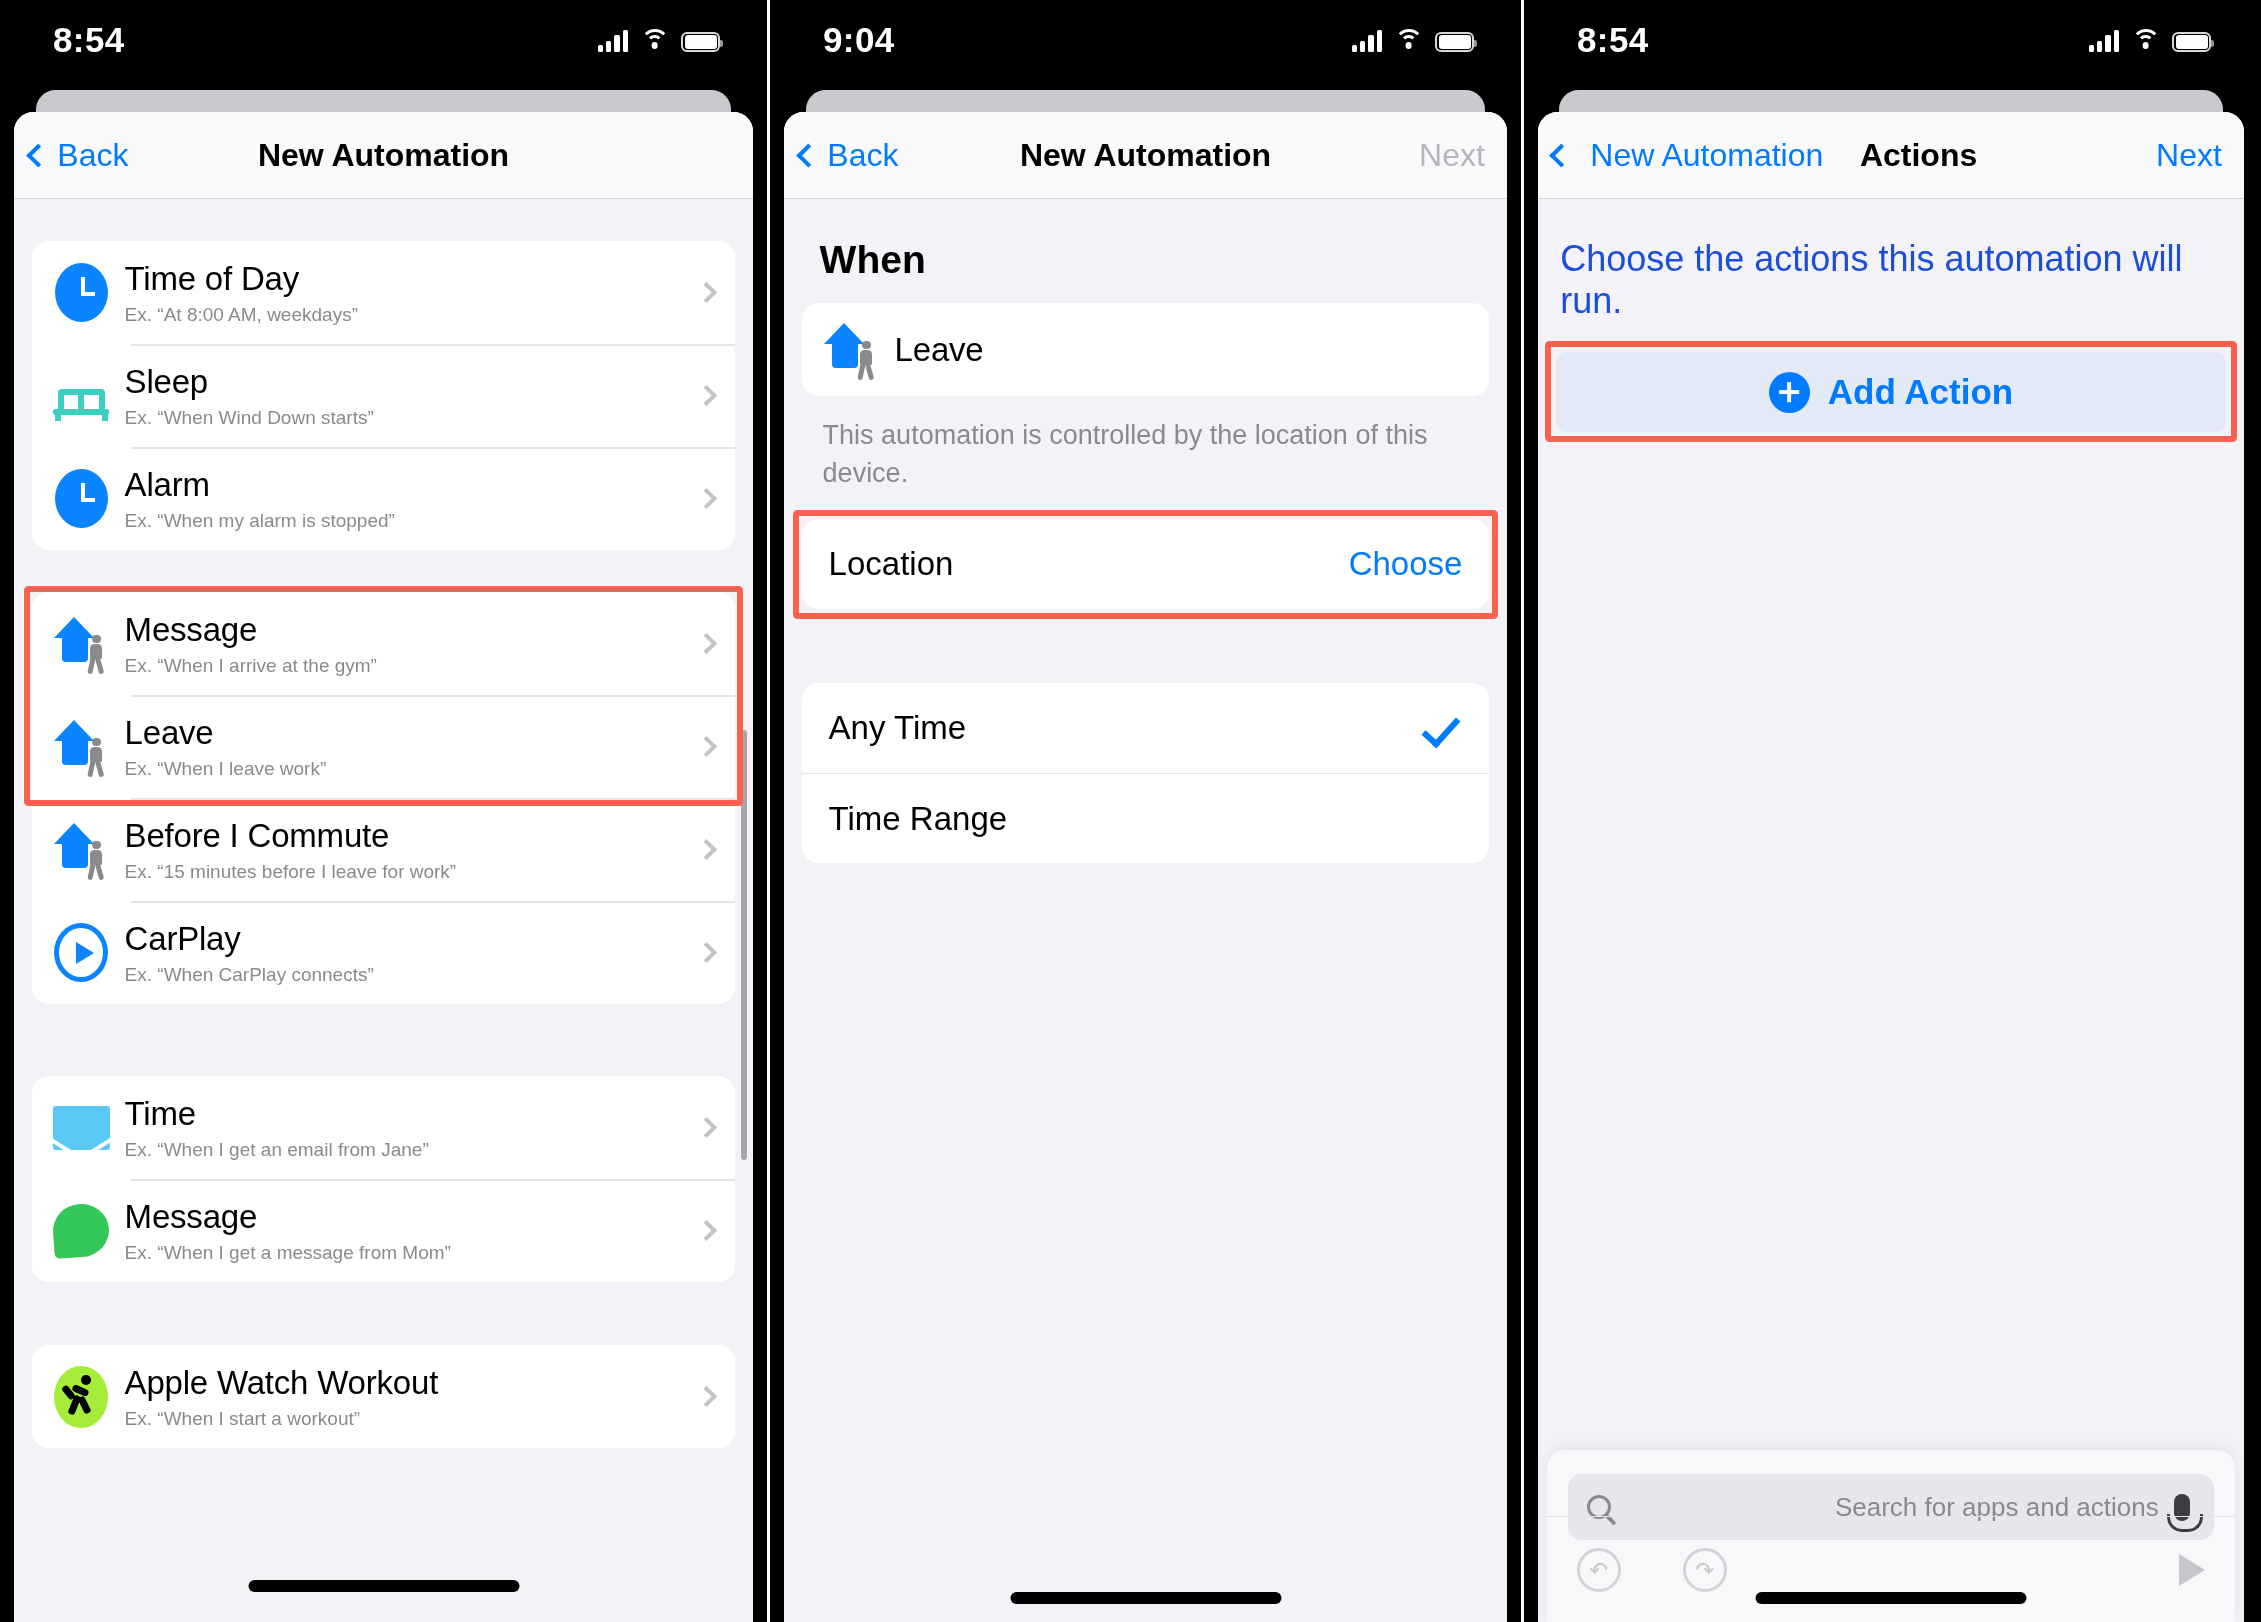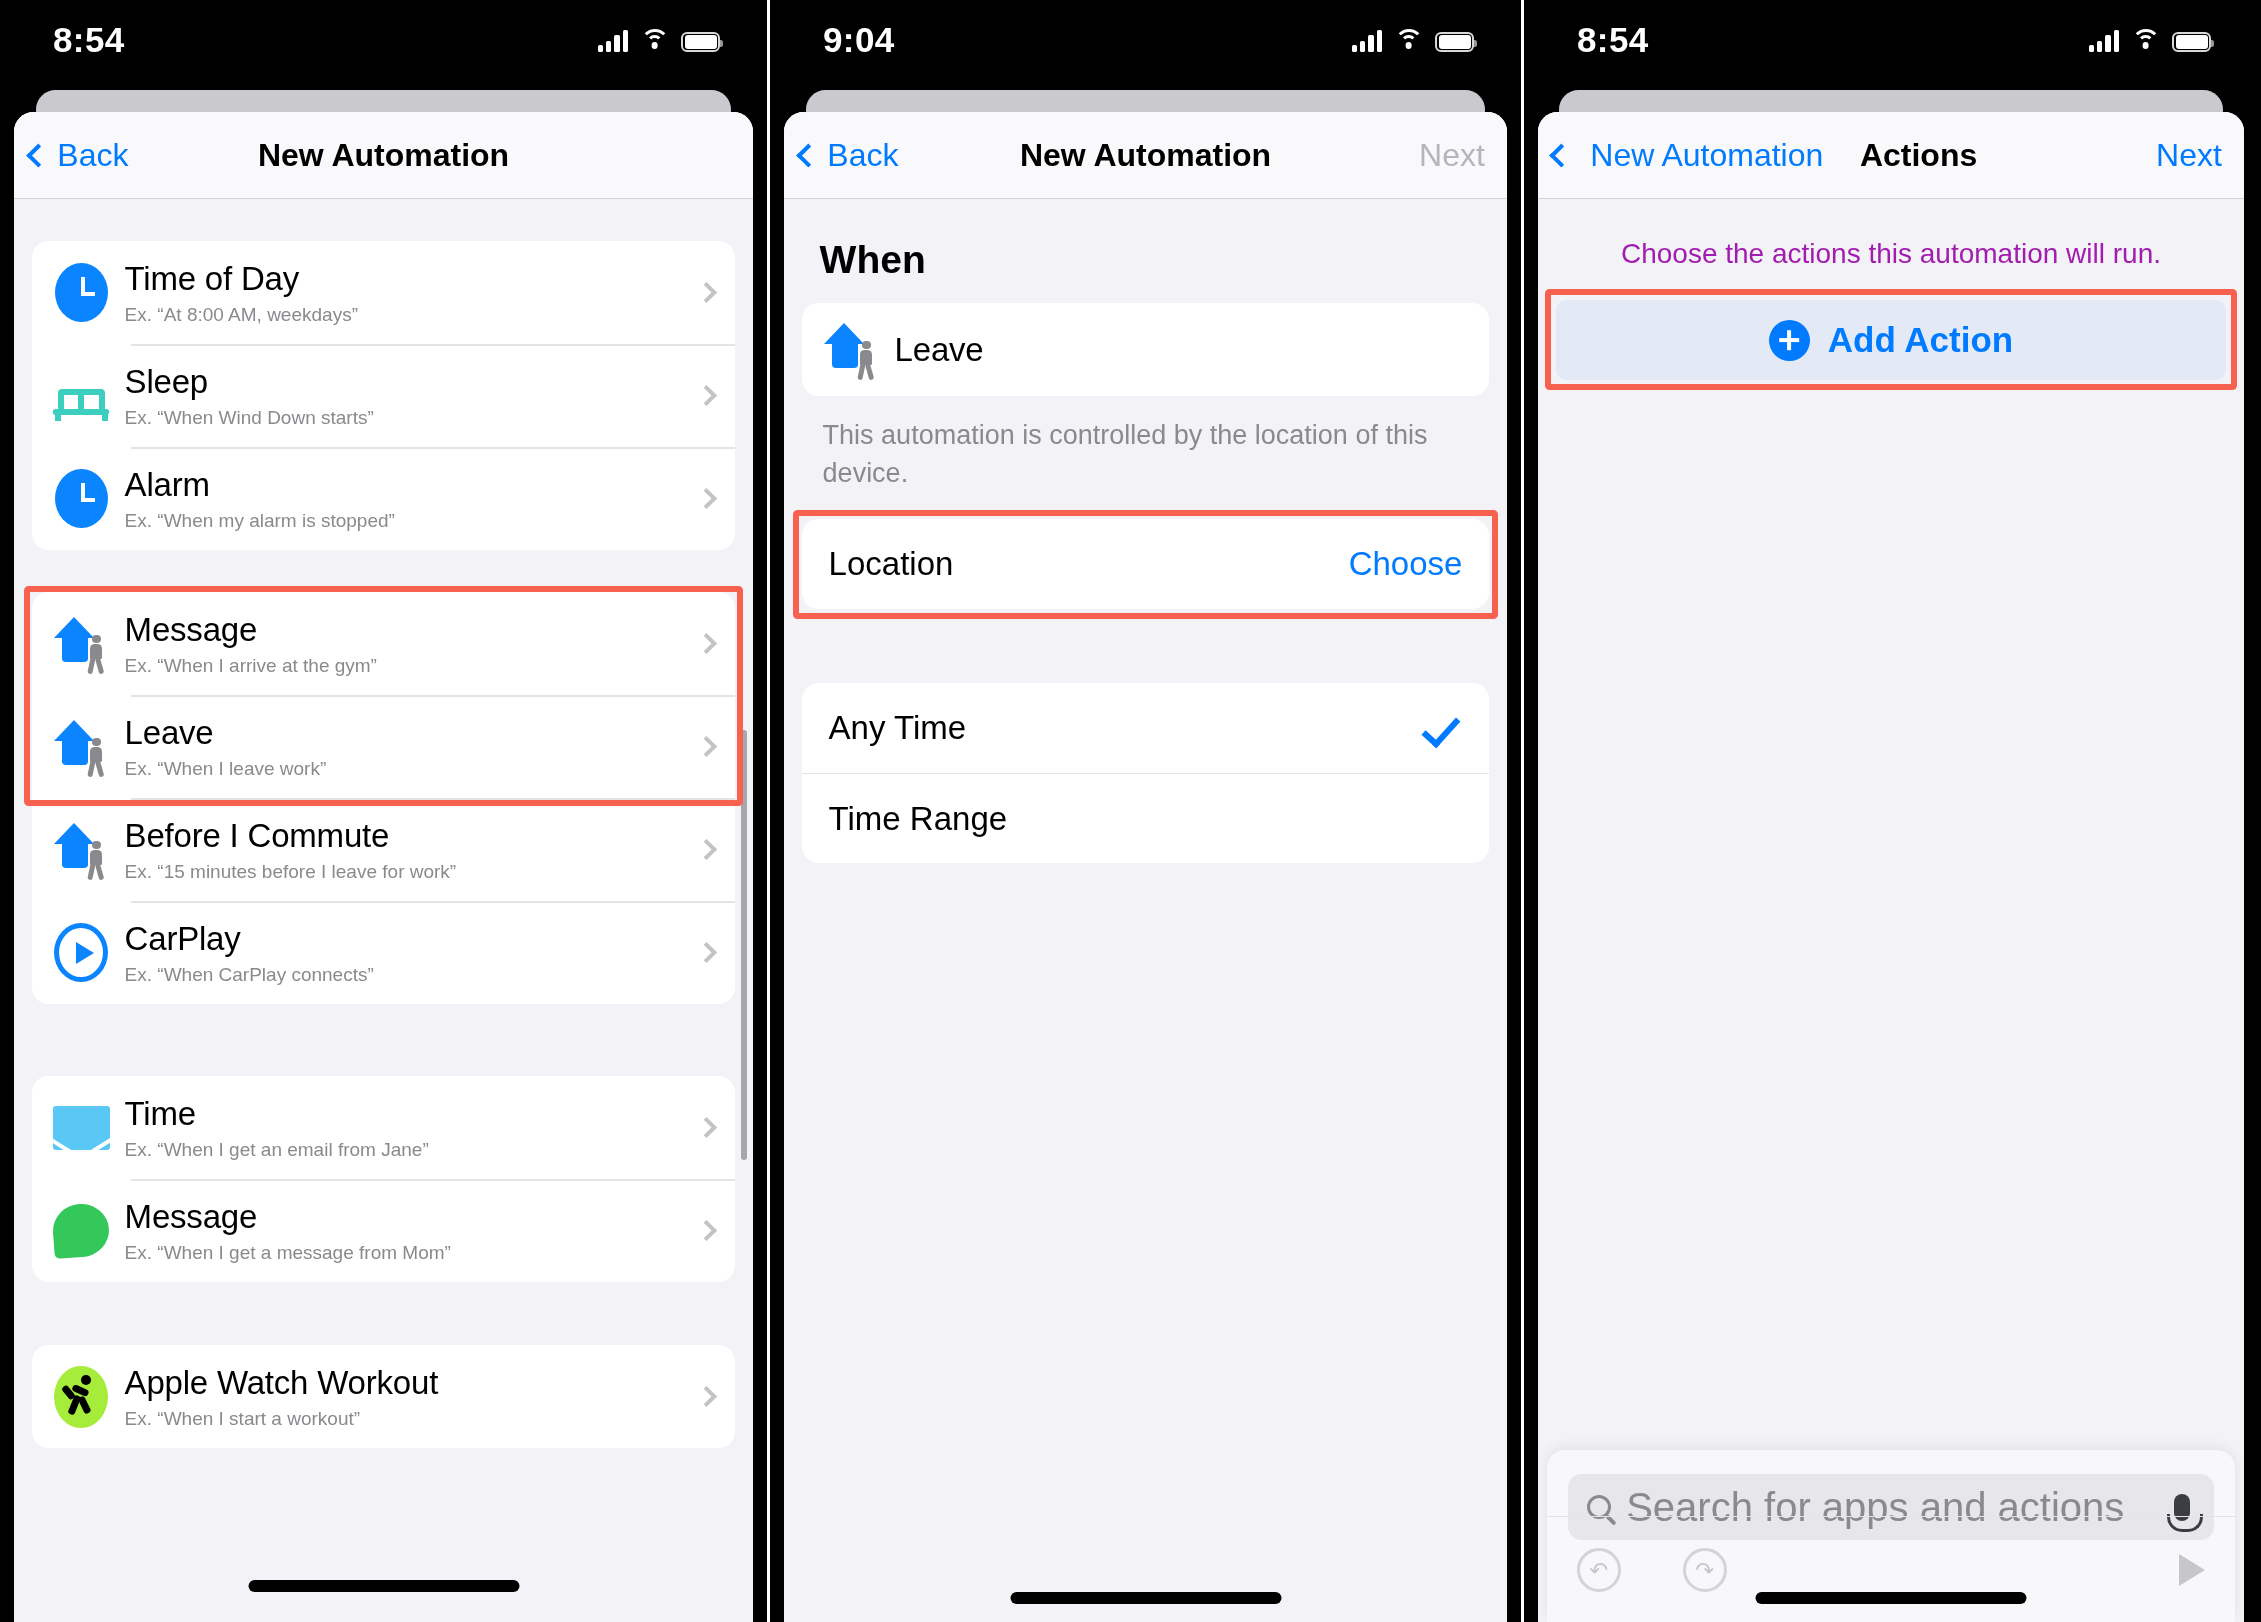--- a/index.html
+++ b/index.html
@@ -150,40 +150,40 @@
   .sect-title { font-size:39px; font-weight:700; color:#000; margin:39px 0 21px 36px; }
   .simple-row { display:flex; align-items:center; min-height:90px; padding:0 27px; }
   .simple-row .lbl { font-size:33px; color:#000; }
   .simple-row .val { margin-left:auto; font-size:33px; color:#007aff; }
   .foot { font-size:27px; color:#8a8a8e; line-height:1.42; margin:19.6px 39px 0 39px; }
   .check { width:19.6px; height:36px; border-right:6.8px solid #007aff;
            border-bottom:6.8px solid #007aff; transform:rotate(42deg); margin-left:auto;
            margin-right:12px; }
 
   
-  .hint { font-size:28px; color:#a21caf; text-align:center; margin:39px 22.6px 30px; }
+  .hint { font-size:36px; color:#1d4ed8; margin:39px 22.6px 30px; }
   .add-action { margin:0 18px; background:#e3e9f5; border-radius:10.6px; height:80px;
                 display:flex; align-items:center; justify-content:center; gap:18px; }
   .plus { width:41px; height:41px; border-radius:50%; background:#007aff;
           position:relative; }
   .plus:before,.plus:after { content:""; position:absolute; background:#fff;
           left:50%; top:50%; transform:translate(-50%,-50%); }
   .plus:before { width:19.6px; height:3.8px; } .plus:after { width:3.8px; height:19.6px; }
   .add-label { font-size:35px; color:#007aff; font-weight:600; }
 
   .bottom-sheet { position:absolute; left:9px; right:9px; bottom:0; height:172px;
                   background:#f8f8fa; border-radius:18px 18px 0 0;
                   box-shadow:0 -3px 13.6px rgba(0,0,0,.07); }
   .search { margin:24px 21px 0; height:66px; background:#e6e6eb; border-radius:13.6px;
             display:flex; align-items:center; padding:0 19.6px; gap:15px; }
   .sicon { width:24px; height:24px; border:3.8px solid #8a8a8e; border-radius:50%;
            position:relative; }
   .sicon:after { content:""; position:absolute; right:-9px; bottom:-6px; width:12px;
            height:3.8px; background:#8a8a8e; transform:rotate(45deg); border-radius:2.3px; }
-  .sph { flex:1; font-size:40px; color:#8a8a8e; }
+  .sph { flex:1; font-size:26px; color:#8a8a8e;text-align:right; }
   .mic { width:16.6px; height:27px; border-radius:8.3px; background:#3c3c43;
          position:relative; margin-right:4.5px; }
   .mic:after { content:""; position:absolute; left:-6.8px; bottom:-11.3px; width:30px;
          height:15px; border:3.8px solid #3c3c43; border-top:none;
          border-radius:0 0 15px 15px; }
   .toolbar { position:absolute; left:0; right:0; bottom:0; height:106px;
              border-top:1.5px solid #e4e4e8; display:flex; align-items:center;
              padding:0 30px; }
   .circ { width:44px; height:44px; border:3px solid #d3d3d8; border-radius:50%;
           position:relative; margin-right:62px; }

